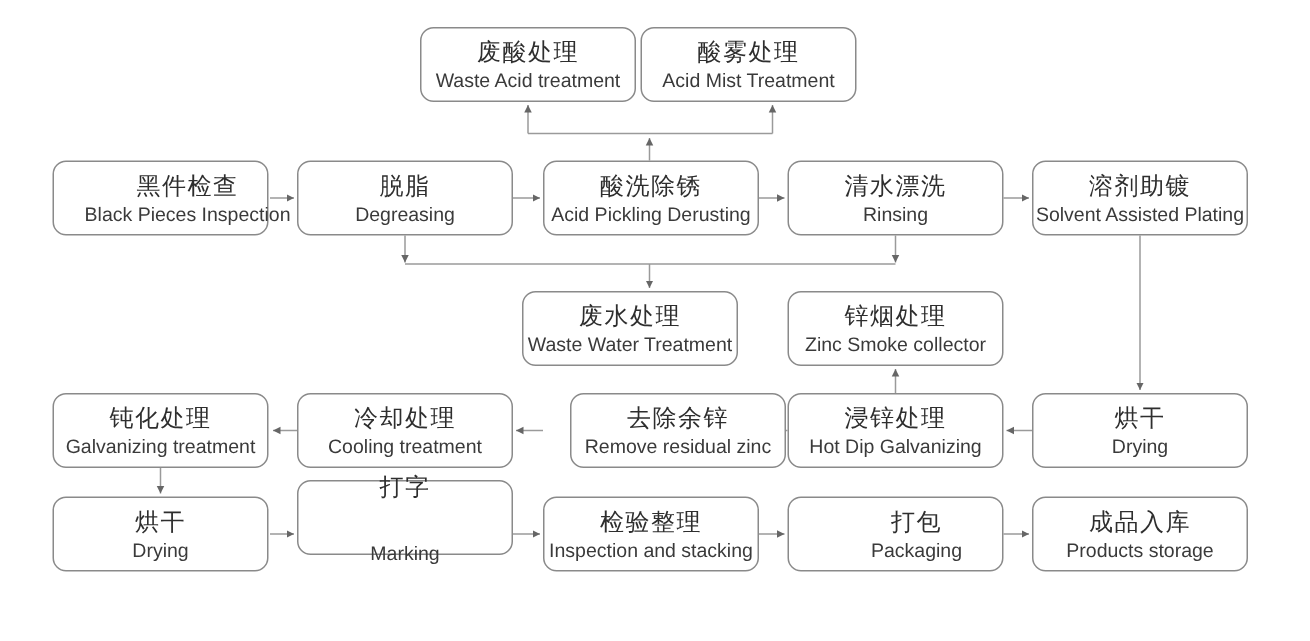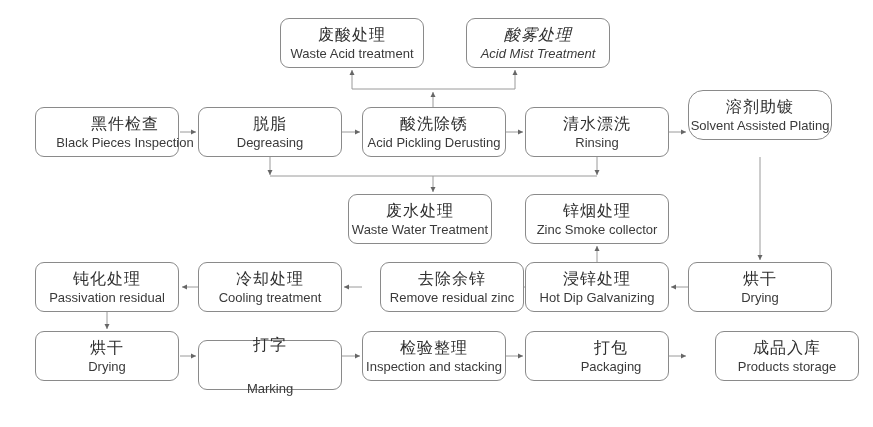--- a/index.html
+++ b/index.html
@@ -53,58 +53,58 @@
     <line x1="342" y1="356" x2="360" y2="356" marker-end="url(#ah)"></line>
     <line x1="506" y1="356" x2="523" y2="356" marker-end="url(#ah)"></line>
     <line x1="669" y1="356" x2="686" y2="356" marker-end="url(#ah)"></line>
   </g>
 </svg>
 
 <div class="box" style="left:280px;top:18px;">
   <div class="zh">废酸处理</div>
   <div class="en">Waste Acid treatment</div>
 </div>
-<div class="box" style="left:466px;top:18px;font-style:italic;">
+<div class="box" style="left:427px;top:18px;">
   <div class="zh">酸雾处理</div>
   <div class="en">Acid Mist Treatment</div>
 </div>
 
 <div class="box" style="left:35px;top:107px;padding-left:36px;">
   <div class="zh">黑件检查</div>
   <div class="en">Black Pieces Inspection</div>
 </div>
 <div class="box" style="left:198px;top:107px;">
   <div class="zh">脱脂</div>
   <div class="en">Degreasing</div>
 </div>
 <div class="box" style="left:362px;top:107px;">
   <div class="zh">酸洗除锈</div>
   <div class="en">Acid Pickling Derusting</div>
 </div>
 <div class="box" style="left:525px;top:107px;">
   <div class="zh">清水漂洗</div>
   <div class="en">Rinsing</div>
 </div>
-<div class="box" style="left:688px;top:90px;border-radius:15px;">
+<div class="box" style="left:688px;top:107px;">
   <div class="zh">溶剂助镀</div>
   <div class="en">Solvent Assisted Plating</div>
 </div>
 
 <div class="box" style="left:348px;top:194px;">
   <div class="zh">废水处理</div>
   <div class="en">Waste Water Treatment</div>
 </div>
 <div class="box" style="left:525px;top:194px;">
   <div class="zh">锌烟处理</div>
   <div class="en">Zinc Smoke collector</div>
 </div>
 
 <div class="box" style="left:35px;top:262px;">
   <div class="zh">钝化处理</div>
-  <div class="en">Passivation residual</div>
+  <div class="en">Galvanizing treatment</div>
 </div>
 <div class="box" style="left:198px;top:262px;">
   <div class="zh">冷却处理</div>
   <div class="en">Cooling treatment</div>
 </div>
 <div class="box" style="left:380px;top:262px;">
   <div class="zh">去除余锌</div>
   <div class="en">Remove residual zinc</div>
 </div>
 <div class="box" style="left:525px;top:262px;">
@@ -113,28 +113,28 @@
 </div>
 <div class="box" style="left:688px;top:262px;">
   <div class="zh">烘干</div>
   <div class="en">Drying</div>
 </div>
 
 <div class="box" style="left:35px;top:331px;">
   <div class="zh">烘干</div>
   <div class="en">Drying</div>
 </div>
-<div class="box" style="left:198px;top:340px;gap:25px;">
+<div class="box" style="left:198px;top:320px;gap:25px;">
   <div class="zh">打字</div>
   <div class="en">Marking</div>
 </div>
 <div class="box" style="left:362px;top:331px;">
   <div class="zh">检验整理</div>
   <div class="en">Inspection and stacking</div>
 </div>
 <div class="box" style="left:525px;top:331px;padding-left:28px;">
   <div class="zh">打包</div>
   <div class="en">Packaging</div>
 </div>
-<div class="box" style="left:688px;top:331px;margin-left:27px;">
+<div class="box" style="left:688px;top:331px;">
   <div class="zh">成品入库</div>
   <div class="en">Products storage</div>
 </div>
 
 </body></html>

